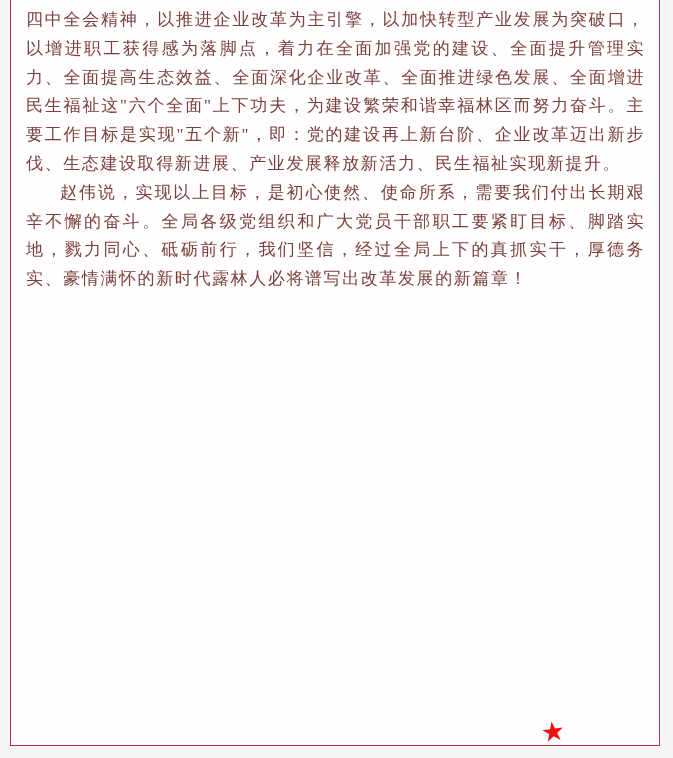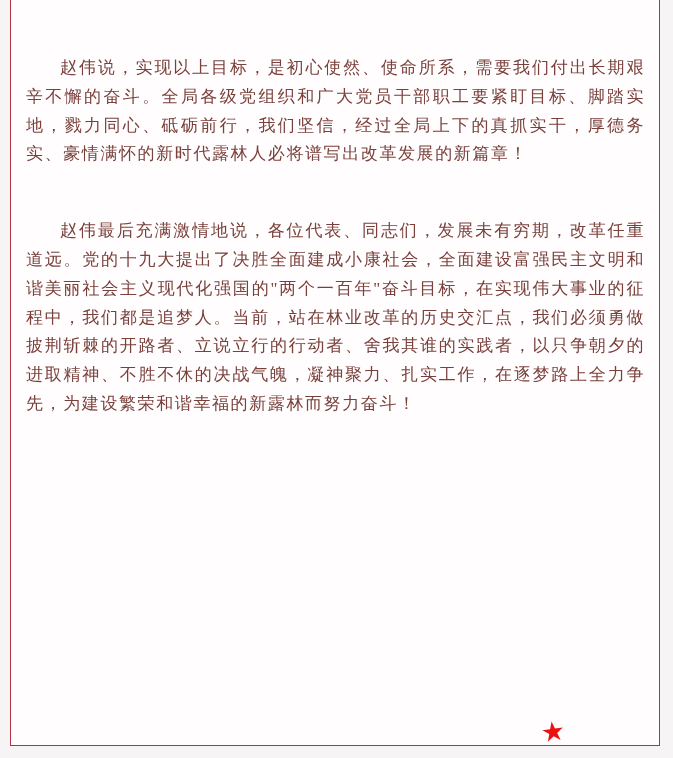--- a/index.html
+++ b/index.html
@@ -30,33 +30,32 @@
   .article-box p {
     margin: 0;
     font-size: 17px;
     line-height: 28.8px;
     letter-spacing: 1.6px;
     text-align: justify;
     color: var(--text-color, #7a403c);
   }
   .article-box p.indent {
     text-indent: 2em;
-    margin-top: 48px;
   }
   .red-star {
     position: absolute;
     left: 541px;
     top: 719px;
     font-size: 27px;
     line-height: 1;
     color: var(--star-color, #ee1111);
     transform: rotate(-8deg);
   }
 </style>
 </head>
 <body>
 
 <div class="article-box">
+  <p>四中全会精神，以推进企业改革为主引擎，以加快转型产业发展为突破口，以增进职工获得感为落脚点，着力在全面加强党的建设、全面提升管理实力、全面提高生态效益、全面深化企业改革、全面推进绿色发展、全面增进民生福祉这"六个全面"上下功夫，为建设繁荣和谐幸福林区而努力奋斗。主要工作目标是实现"五个新"，即：党的建设再上新台阶、企业改革迈出新步伐、生态建设取得新进展、产业发展释放新活力、民生福祉实现新提升。</p>
   <p class="indent">赵伟说，实现以上目标，是初心使然、使命所系，需要我们付出长期艰辛不懈的奋斗。全局各级党组织和广大党员干部职工要紧盯目标、脚踏实地，戮力同心、砥砺前行，我们坚信，经过全局上下的真抓实干，厚德务实、豪情满怀的新时代露林人必将谱写出改革发展的新篇章！</p>
-  <p class="indent">赵伟最后充满激情地说，各位代表、同志们，发展未有穷期，改革任重道远。党的十九大提出了决胜全面建成小康社会，全面建设富强民主文明和谐美丽社会主义现代化强国的"两个一百年"奋斗目标，在实现伟大事业的征程中，我们都是追梦人。当前，站在林业改革的历史交汇点，我们必须勇做披荆斩棘的开路者、立说立行的行动者、舍我其谁的实践者，以只争朝夕的进取精神、不胜不休的决战气魄，凝神聚力、扎实工作，在逐梦路上全力争先，为建设繁荣和谐幸福的新露林而努力奋斗！</p>
 </div>
 
 <span class="red-star">★</span>
 
 </body></html>

